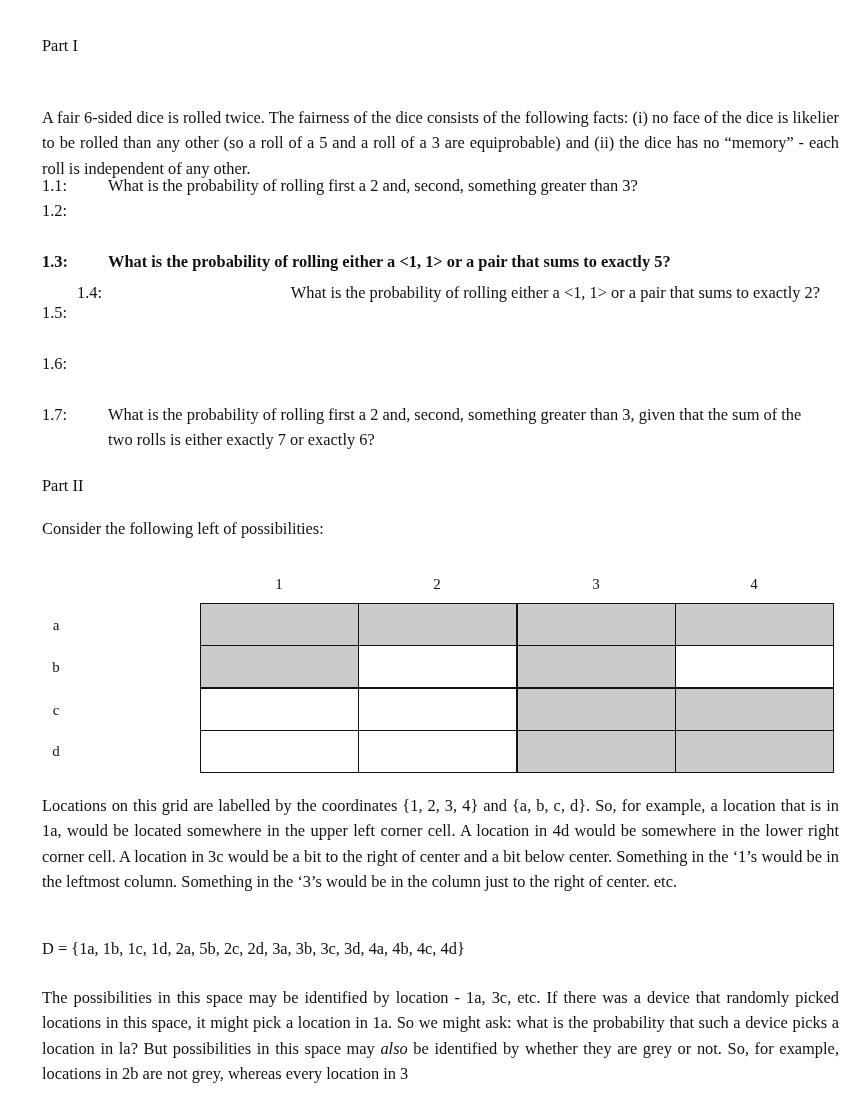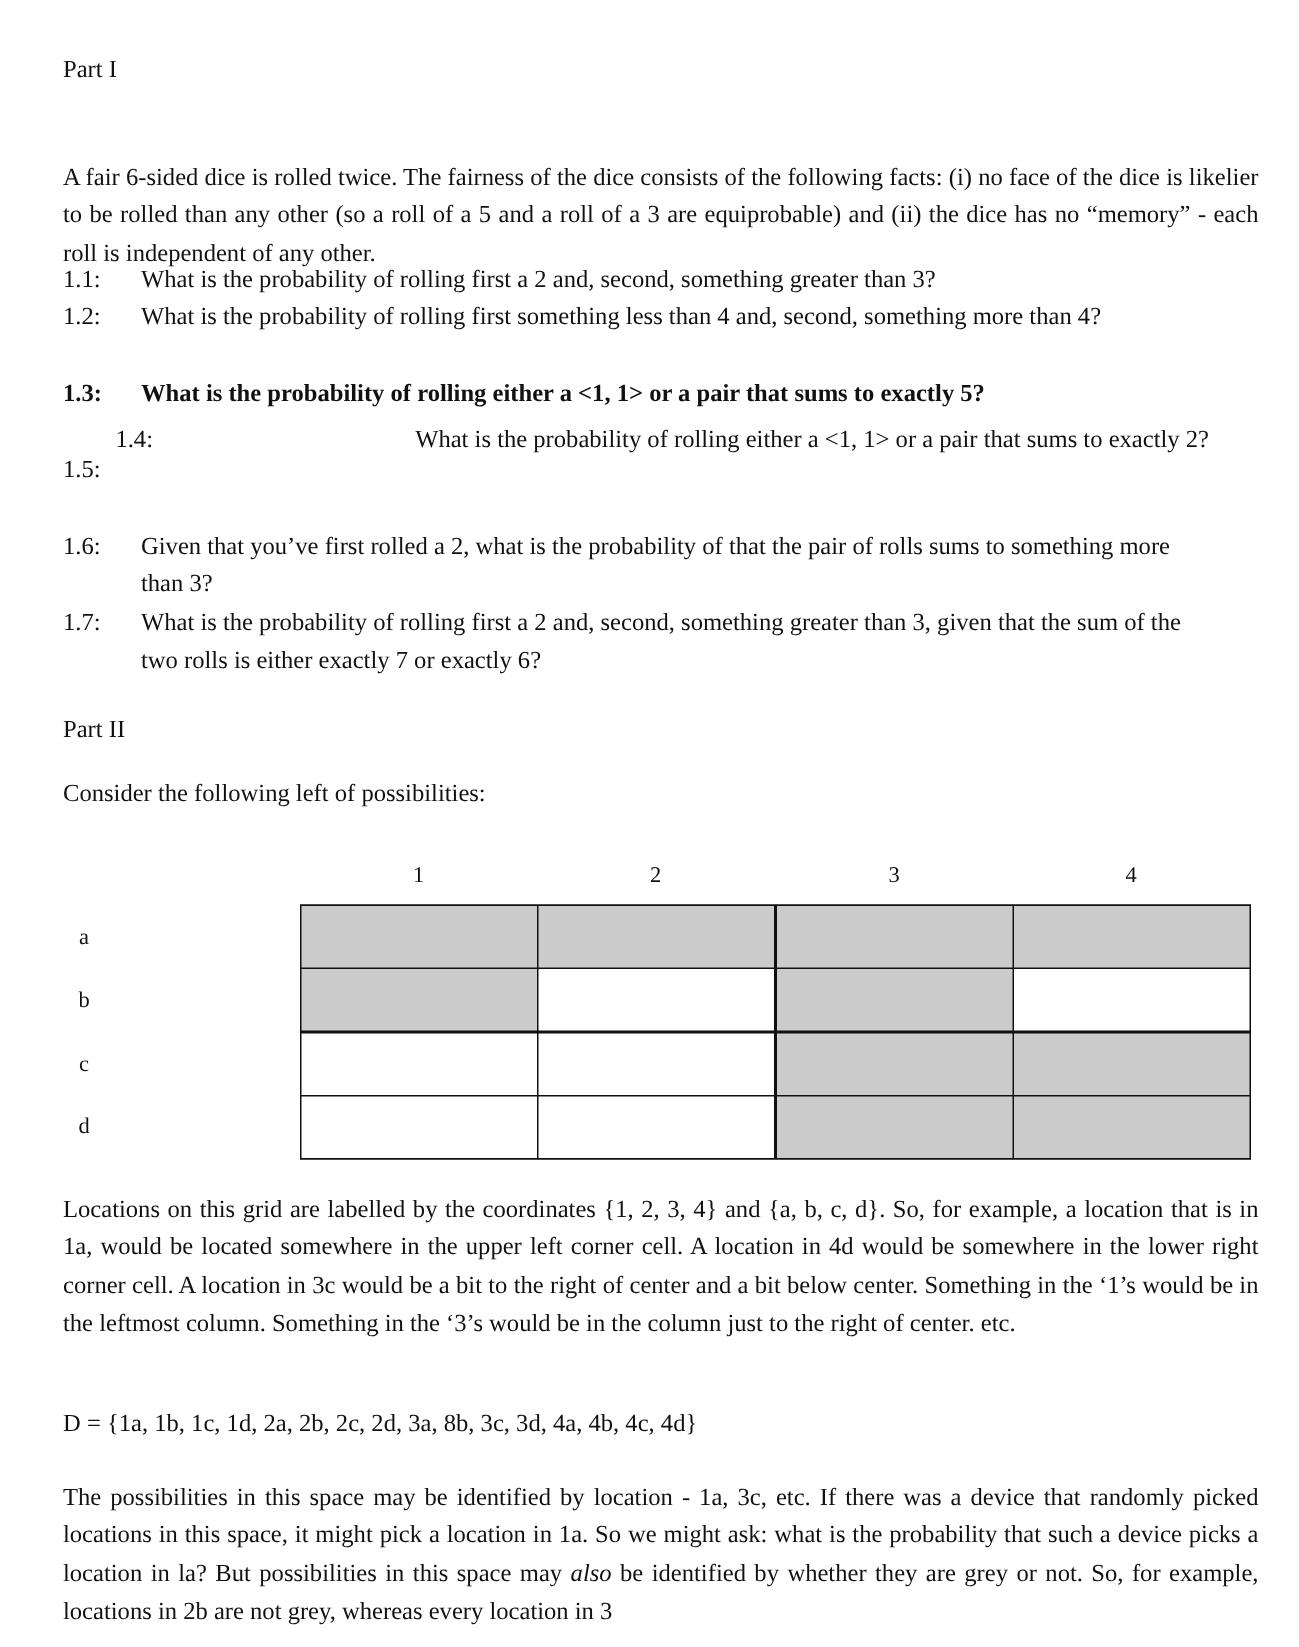--- a/index.html
+++ b/index.html
@@ -9,21 +9,21 @@
     color: #111; font-size: 16.4px;
   }
   .abs { position: absolute; }
   .heading { font-weight: normal; font-size: 16.4px; }
   .para {
     left: 42px; width: 797px; line-height: 25.4px; text-align: justify;
     text-align-last: left;
   }
   .q-row { position: absolute; left: 42px; width: 797px; line-height: 25.4px; }
   .q-num { position: absolute; left: 0; top: 0; width: 60px; }
-  .q-text { margin-left: 52px; width: 712px; }
+  .q-text { margin-left: 66px; width: 712px; }
   .col-label { position: absolute; top: 576px; width: 20px; text-align: center; font-size: 15px; }
   .row-label { position: absolute; left: 46px; width: 20px; text-align: center; font-size: 15px; }
   #grid {
     position: absolute; left: 200px; top: 603px; width: 634px; height: 170px;
     display: grid; grid-template-columns: repeat(4, 1fr); grid-template-rows: repeat(4, 1fr);
     border: 1.5px solid #111; box-sizing: border-box; background: #111; gap: 1.5px;
   }
   .cell { background: #ffffff; }
   .cell.grey { background: #cbcbcb; }
 </style>
@@ -34,36 +34,34 @@
 
 <div class="abs para" style="top:105px;">A fair 6-sided dice is rolled twice.  The fairness of the dice consists of the following facts: (i) no face of the dice is likelier to be rolled than any other (so a roll of a 5 and a roll of a 3 are equiprobable) and (ii) the dice has no “memory” - each roll is independent of any other.</div>
 
 <div>
   <div class="q-row" style="top:173px;">
     <span class="q-num">1.1:</span>
     <div class="q-text">What is the probability of rolling first a 2 and, second, something greater than 3?</div>
   </div>
   <div class="q-row" style="top:198px;">
     <span class="q-num">1.2:</span>
-    <div class="q-text">What is the probability of rolling first something less than 4 and, second, something more than 4?</div>
   </div>
   <div class="q-row" style="top:249px;font-weight:bold;">
     <span class="q-num">1.3:</span>
     <div class="q-text">What is the probability of rolling either a &lt;1, 1&gt; or a pair  that sums to exactly 5?</div>
   </div>
   <div class="q-row" style="top:280px;text-align:right;">
     <span class="q-num">1.4:</span>
     <div class="q-text">What is the probability of rolling either a &lt;1, 1&gt; or a pair that sums to exactly 2?</div>
   </div>
   <div class="q-row" style="top:300px;">
     <span class="q-num">1.5:</span>
   </div>
   <div class="q-row" style="top:351px;">
     <span class="q-num">1.6:</span>
-    <div class="q-text">Given that you’ve first rolled a 2, what is the probability of that the pair of rolls sums to something more than 3?</div>
   </div>
   <div class="q-row" style="top:402px;">
     <span class="q-num">1.7:</span>
     <div class="q-text">What is the probability of rolling first a 2 and, second, something greater than 3, given that the sum of the two rolls is either exactly 7 or exactly 6?</div>
   </div>
 </div>
 
 <div class="abs heading" style="left:42px; top:476px;text-align:right;">Part II</div>
 
 <div class="abs" style="left:42px; top:519px;">Consider the following left of possibilities:</div>
@@ -96,15 +94,15 @@
     <div class="cell grey" style="background: rgb(203, 203, 203);"></div>
     <div class="cell grey" style="background: rgb(203, 203, 203);"></div>
     <div class="cell"></div>
     <div class="cell"></div>
     <div class="cell grey" style="background: rgb(203, 203, 203);"></div>
     <div class="cell grey" style="background: rgb(203, 203, 203);"></div>
   </div>
 
 <div class="abs para" style="top:793px;">Locations on this grid are labelled by the coordinates {1, 2, 3, 4} and {a, b, c, d}.  So, for example, a location that is in 1a, would be located somewhere in the upper left corner cell.  A location in 4d would be somewhere in the lower right corner cell.  A location in 3c would be a bit to the right of center and a bit below center.  Something in the ‘1’s would be in the leftmost column.  Something in the ‘3’s would be in the column just to the right of center.  etc.</div>
 
-<div class="abs" style="left:42px; top:939px;">D = {1a, 1b, 1c, 1d, 2a, 2b, 2c, 2d, 3a, 8b, 3c, 3d, 4a, 4b, 4c, 4d}</div>
+<div class="abs" style="left:42px; top:939px;">D = {1a, 1b, 1c, 1d, 2a, 5b, 2c, 2d, 3a, 3b, 3c, 3d, 4a, 4b, 4c, 4d}</div>
 
 <div class="abs para" style="top:985px;"><span>The possibilities in this space may be identified by location - 1a, 3c, etc.  If there was a device that randomly picked locations in this space, it might pick a location in 1a.  So we might ask: what is the probability that such a device picks a location in la?  But possibilities in this space may </span><em>also</em><span> be identified by whether they are grey or not.  So, for example, locations in 2b are not grey, whereas every location in 3</span></div>
 
 </body></html>

